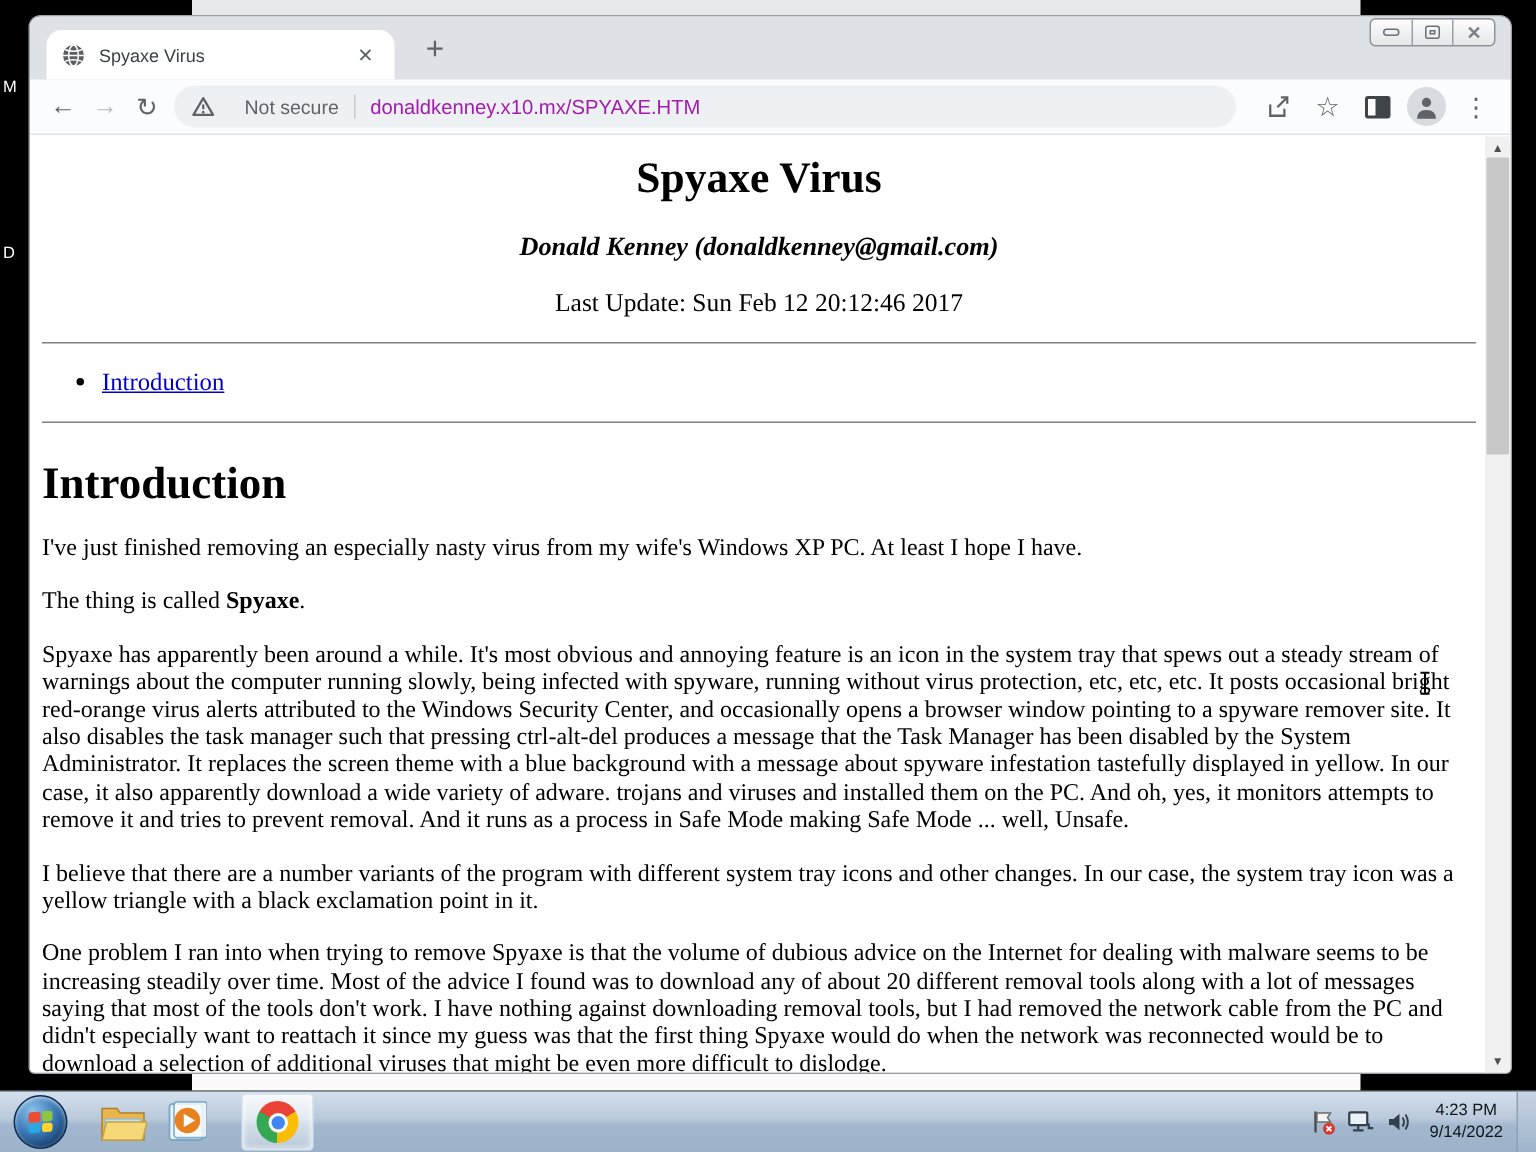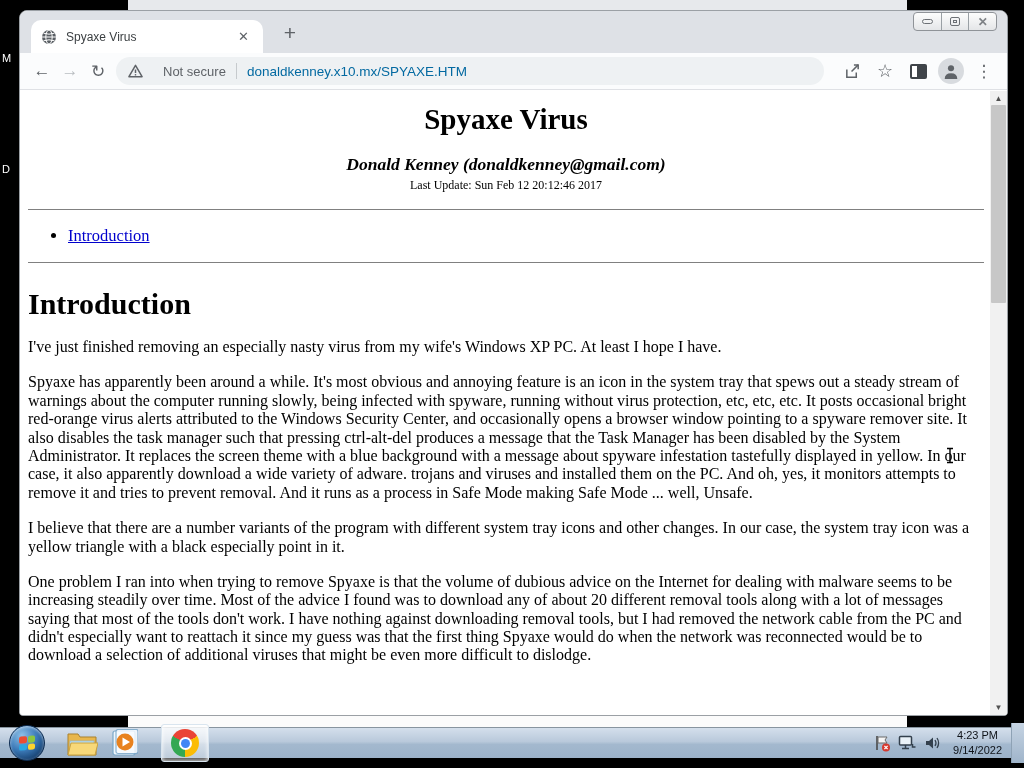--- a/index.html
+++ b/index.html
@@ -37,55 +37,55 @@
   .toolbar { height:37px; background:#fbfcfd; border-bottom:1px solid #dfe1e5;
     display:flex; align-items:center; padding:0 10px 0 8px; }
   .tool-btn { width:28px; height:28px; border-radius:50%; display:flex; align-items:center;
     justify-content:center; font-size:17px; color:#5f6368; flex:0 0 auto; }
   .tool-btn.disabled { color:#b8bcc0; }
 
   .omnibox { flex:1; min-width:0; height:28px; background:#eef1f3; border-radius:14px;
     display:flex; align-items:center; padding:0 12px; margin:0 8px 0 4px; }
   .sec-label { font-size:13px; color:#5f6368; margin-left:20px; white-space:nowrap; }
   .omni-divider { width:1px; height:16px; background:#c6cacd; margin:0 10px; }
-  .url-text { font-size:13.5px; color:#0369a1; white-space:nowrap; overflow:hidden; }
+  .url-text { font-size:13.5px; color:#a21caf; white-space:nowrap; overflow:hidden; }
 
   .right-btn { width:26px; height:26px; display:flex; align-items:center; justify-content:center;
     margin-left:7px; flex:0 0 auto; color:#5f6368; }
   .star-glyph { font-size:18px; }
   .menu-glyph { font-size:17px; letter-spacing:0; }
   .sidepanel-glyph { width:17px; height:15px; background:#3f4449; border-radius:2px; position:relative; }
   .sidepanel-glyph::after { content:""; position:absolute; left:2px; top:2px; bottom:2px; width:5px; background:#fff; }
   .avatar-circle { width:26px; height:26px; border-radius:50%; background:#d8dbdf;
     display:flex; align-items:center; justify-content:center; overflow:hidden; }
 
   
   .content { position:absolute; top:80px; left:0; right:0; bottom:0; display:flex; background:#fff; }
   .page { flex:1; min-width:0; overflow:hidden; font-family:"Liberation Serif", serif;
     font-size:16px; color:#000; padding:0 6px 0 8px; }
   .page h1.page-title { text-align:center; font-size:29px; margin:12px 0 18px; }
   .byline { text-align:center; font-style:italic; font-size:17.5px; margin-top:6px;font-weight:bold; }
-  .updated { text-align:center; font-size:12px; margin-top:3px; }
+  .updated { text-align:center; font-size:17px; margin-top:17px; }
   .page hr { border:0; border-top:1px solid #808080; margin:16px 0; }
   .toc { margin:14px 0; padding-left:40px; }
   .toc li { font-size:16.5px; }
   .toc a { color:#0000cc; }
   .section-h1 { font-size:30px; margin:24px 0 16px; }
   .page p { margin:17px 0; line-height:1.15; }
 
   .vscroll { width:17px; background:#f1f1f1; position:relative; flex:0 0 auto; }
   .scroll-arrow { position:absolute; left:0; right:0; height:15px; display:flex;
     align-items:center; justify-content:center; font-size:8px; color:#505050; }
   .scroll-arrow.up { top:0; } .scroll-arrow.down { bottom:0; }
   .vthumb { position:absolute; left:1px; right:1px; top:14px; height:198px; background:#c7c7c7; border-radius:1px; }
 
   .ibeam { position:absolute; left:945px; top:447px; }
 
   
-  .taskbar { position:absolute; left:0; top:727px; width:1024px; height:31px;
+  .taskbar { position:absolute; left:0; top:727px; width:1024px; height:41px;
     background:linear-gradient(#d4dfec, #b9c9db 45%, #a3b8ce 55%, #9cb2c9);
     border-top:1px solid #87949f; display:flex; align-items:center; }
   .start-orb { width:36px; height:36px; margin:0 16px 0 9px; border-radius:50%;
     background:radial-gradient(circle at 35% 28%, #8cc0e8 0%, #3c7ab8 45%, #16406f 78%, #0b2c52 100%);
     border:1px solid #0e2d52; box-shadow:inset 0 1px 3px rgba(255,255,255,.65);
     display:flex; align-items:center; justify-content:center; flex:0 0 auto; }
   .orb-flag { width:16px; height:14px; display:grid; grid-template:1fr 1fr / 1fr 1fr; gap:1px; transform:skewY(-5deg); }
   .orb-flag i { border-radius:2px; }
   .orb-r { background:#ea4d32; } .orb-g { background:#8dc63f; }
   .orb-b { background:#29a8e0; } .orb-y { background:#ffd42d; }
@@ -192,22 +192,23 @@
       <h1 class="page-title">Spyaxe Virus</h1>
       <div class="byline">Donald Kenney (donaldkenney@gmail.com)</div>
       <div class="updated">Last Update: Sun Feb 12 20:12:46 2017</div>
       <hr>
       <ul class="toc">
         <li><a href="#">Introduction</a></li>
       </ul>
       <hr>
       <h1 class="section-h1">Introduction</h1>
       <p>I've just finished removing an especially nasty virus from my wife's Windows XP PC. At least I hope I have.</p>
+      <p><span>The thing is called </span><b>Spyaxe</b><span>.</span></p>
       <p>Spyaxe has apparently been around a while. It's most obvious and annoying feature is an icon in the system tray that spews out a steady stream of warnings about the computer running slowly, being infected with spyware, running without virus protection, etc, etc, etc. It posts occasional bright red-orange virus alerts attributed to the Windows Security Center, and occasionally opens a browser window pointing to a spyware remover site. It also disables the task manager such that pressing ctrl-alt-del produces a message that the Task Manager has been disabled by the System Administrator. It replaces the screen theme with a blue background with a message about spyware infestation tastefully displayed in yellow. In our case, it also apparently download a wide variety of adware. trojans and viruses and installed them on the PC. And oh, yes, it monitors attempts to remove it and tries to prevent removal. And it runs as a process in Safe Mode making Safe Mode ... well, Unsafe.</p>
-      <p>I believe that there are a number variants of the program with different system tray icons and other changes. In our case, the system tray icon was a yellow triangle with a black especially point in it.</p>
+      <p>I believe that there are a number variants of the program with different system tray icons and other changes. In our case, the system tray icon was a yellow triangle with a black exclamation point in it.</p>
       <p>One problem I ran into when trying to remove Spyaxe is that the volume of dubious advice on the Internet for dealing with malware seems to be increasing steadily over time. Most of the advice I found was to download any of about 20 different removal tools along with a lot of messages saying that most of the tools don't work. I have nothing against downloading removal tools, but I had removed the network cable from the PC and didn't especially want to reattach it since my guess was that the first thing Spyaxe would do when the network was reconnected would be to download a selection of additional viruses that might be even more difficult to dislodge.</p>
     </div>
     <div class="vscroll">
       <div class="scroll-arrow up">▲</div>
       <div class="vthumb"></div>
       <div class="scroll-arrow down">▼</div>
     </div>
   </div>
 </div>
 

